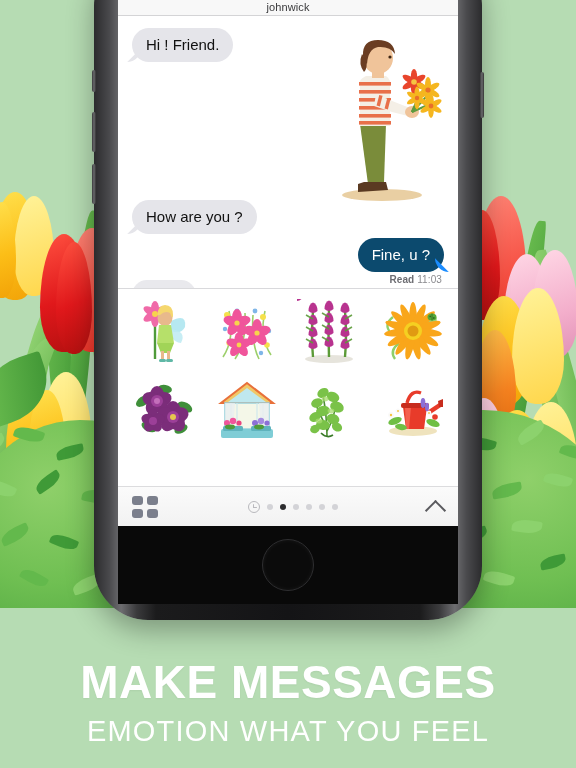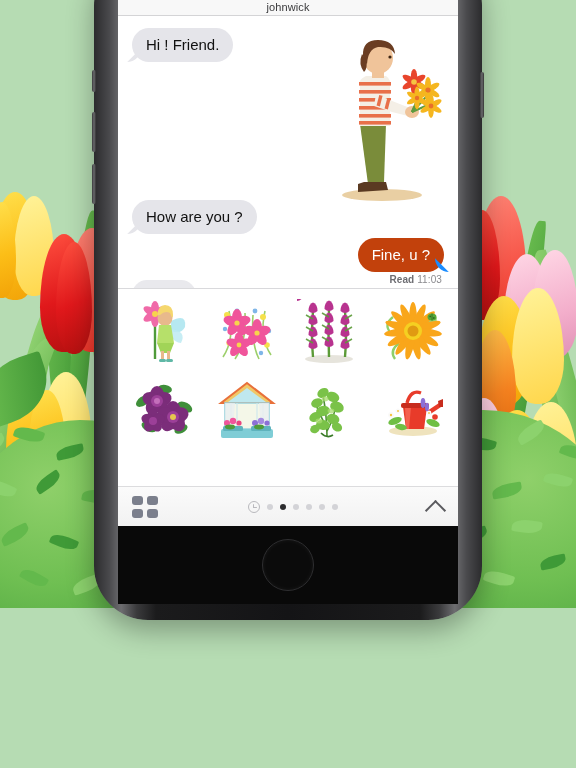--- a/index.html
+++ b/index.html
@@ -104,21 +104,21 @@
 
   .bubble {
     position: absolute;
     font-size: 15px;
     padding: 8px 14px 9px;
     border-radius: 18px;
     line-height: 1.15;
     white-space: nowrap;
   }
   .bubble.incoming { background: #e5e5ea; color: #111; }
-  .bubble.outgoing { background: #c2410c; color: #fff; }
+  .bubble.outgoing { background: #0c4a6e; color: #fff; }
   .bubble.incoming::after {
     content: ""; position: absolute; left: -5px; bottom: 0;
     width: 14px; height: 14px; background: #e5e5ea;
     border-bottom-right-radius: 14px;
     clip-path: polygon(100% 0, 100% 100%, 0 100%);
   }
   .bubble.incoming::before {
     content: ""; position: absolute; left: -8px; bottom: 0;
     width: 9px; height: 12px; background: #fff;
     border-bottom-right-radius: 12px;
@@ -816,15 +816,17 @@
         </div>
       </div>
     </div>
 
     <div class="home-area">
       <div class="home-btn"></div>
     </div>
   </div>
 
   <div class="copy">
+    <div class="copy-head">MAKE MESSAGES</div>
+    <div class="copy-sub">EMOTION WHAT YOU FEEL</div>
   </div>
 
 </div>
 
 </body></html>

